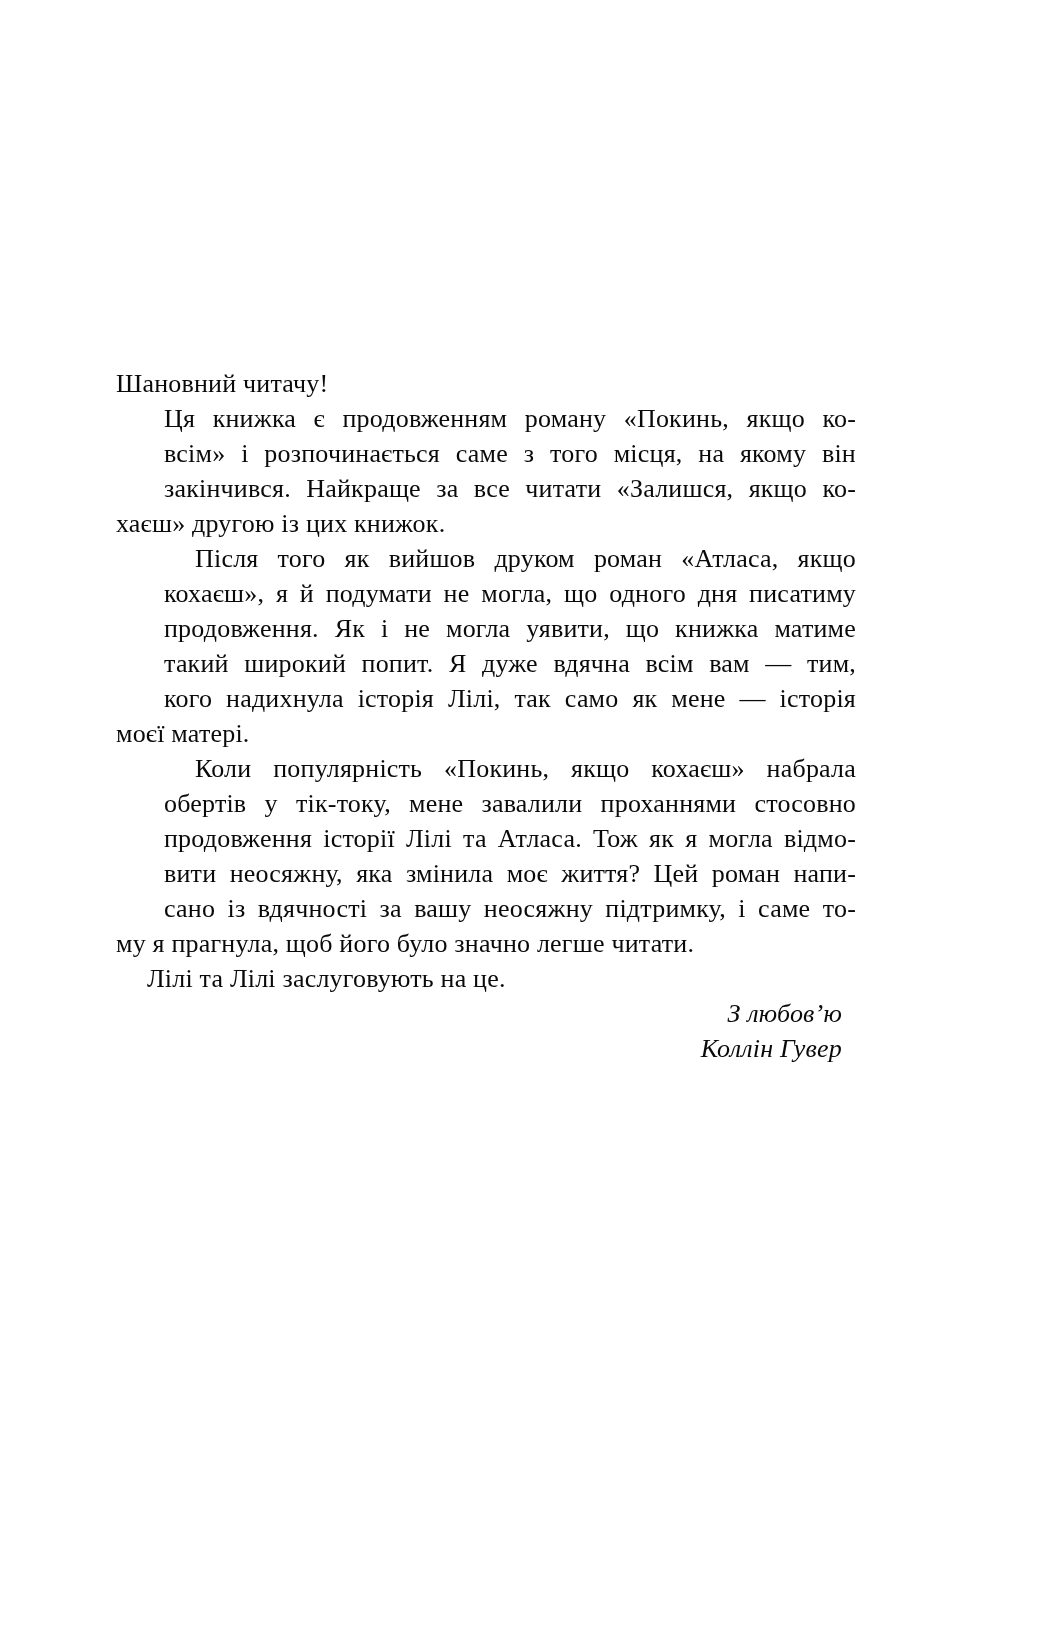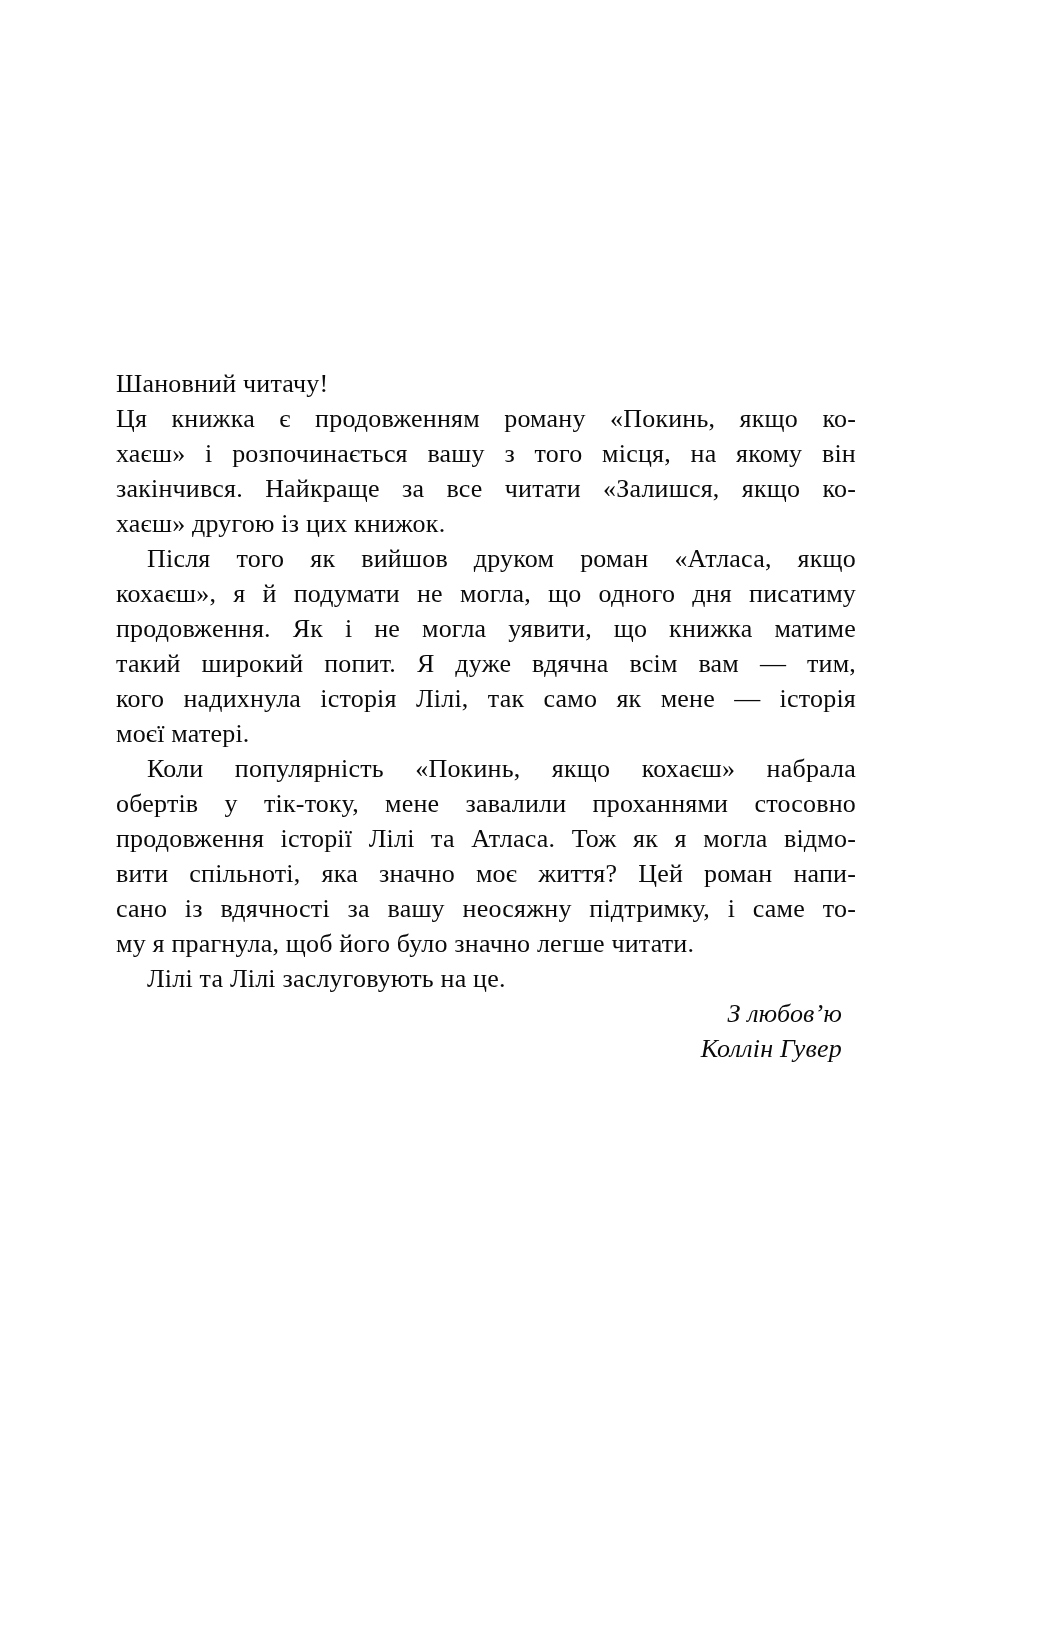--- a/index.html
+++ b/index.html
@@ -29,51 +29,52 @@
     line-height: 35px;
     letter-spacing: 0.2px;
   }
   .line {
     text-align: left;
     min-height: 35px;
   }
   .line.justify {
     text-align: justify;
     text-align-last: justify;
+    margin-left: 48px;
   }
   .line.indent {
     text-indent: 31px;
   }
   .line.right {
     text-align: right;
     padding-right: 14px;
   }
   .line.italic {
     font-style: italic;
   }
 </style>
 </head>
 <body style="background: rgb(255, 255, 255); color: rgb(10, 10, 10);">
 
 <div class="page">
   <div class="text-block">
       <div class="line">Шановний читачу!</div>
       <div class="line justify">Ця книжка є продовженням роману «Покинь, якщо ко-</div>
-      <div class="line justify">хаєш» і розпочинається вашу з того місця, на якому він</div>
+      <div class="line justify">всім» і розпочинається саме з того місця, на якому він</div>
       <div class="line justify">закінчився. Найкраще за все читати «Залишся, якщо ко-</div>
       <div class="line">хаєш» другою із цих книжок.</div>
       <div class="line indent justify">Після того як вийшов друком роман «Атласа, якщо</div>
       <div class="line justify">кохаєш», я й подумати не могла, що одного дня писатиму</div>
       <div class="line justify">продовження. Як і не могла уявити, що книжка матиме</div>
       <div class="line justify">такий широкий попит. Я дуже вдячна всім вам — тим,</div>
       <div class="line justify">кого надихнула історія Лілі, так само як мене — історія</div>
       <div class="line">моєї матері.</div>
       <div class="line indent justify">Коли популярність «Покинь, якщо кохаєш» набрала</div>
       <div class="line justify">обертів у тік-току, мене завалили проханнями стосовно</div>
       <div class="line justify">продовження історії Лілі та Атласа. Тож як я могла відмо-</div>
-      <div class="line justify">вити спільноті, яка значно моє життя? Цей роман напи-</div>
+      <div class="line justify">вити неосяжну, яка змінила моє життя? Цей роман напи-</div>
       <div class="line justify">сано із вдячності за вашу неосяжну підтримку, і саме то-</div>
       <div class="line">му я прагнула, щоб його було значно легше читати.</div>
       <div class="line indent">Лілі та Лілі заслуговують на це.</div>
       <div class="line italic right">З любов’ю</div>
       <div class="line italic right">Коллін Гувер</div>
     </div>
 </div>
 
 </body></html>

